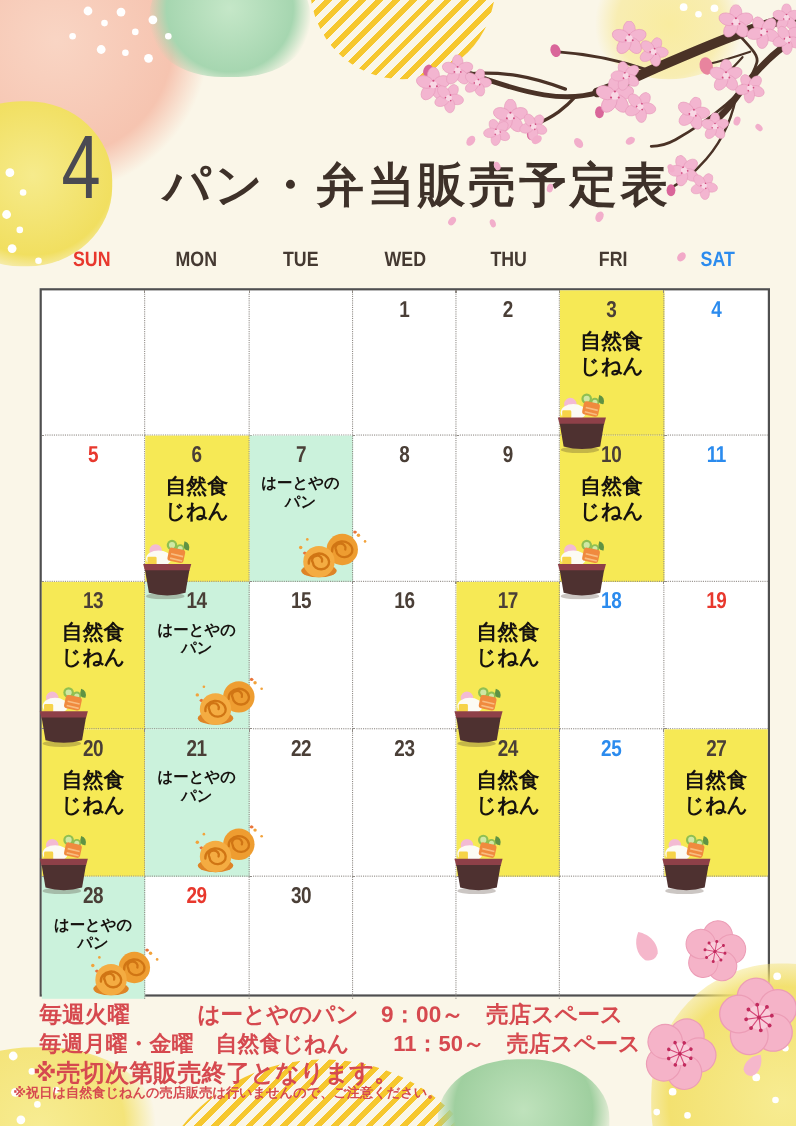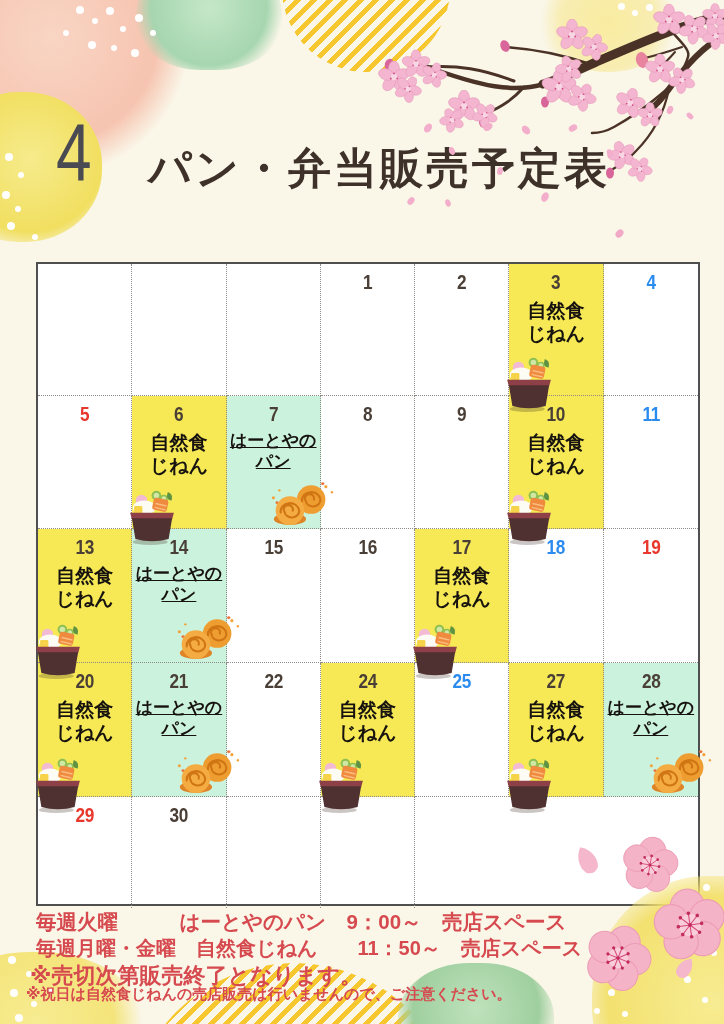--- a/index.html
+++ b/index.html
@@ -61,31 +61,31 @@
   .cell:nth-child(7n){border-right:none;}
   .cell:nth-child(n+29){border-bottom:none;}
   .cell.ev-bento{background:var(--c-yellow,#F6E955);}
   .cell.ev-bread{background:var(--c-mint,#CBF2DC);}
   .date{margin-top:6px;text-align:center;font-size:21px;font-weight:700;
     transform:scaleX(.82);letter-spacing:-.5px;color:var(--c-day,#4A3F37);}
   .date.tone-sun,.date.tone-hol{color:var(--c-red,#E8382D);}
   .date.tone-sat{color:var(--c-blue,#2B8BEE);}
   .ev-label{margin-top:5px;text-align:center;font-weight:700;color:#16120F;line-height:1.22;}
   .ev-bento .ev-label{font-size:19px;}
-  .ev-bread .ev-label{font-size:17px;text-decoration:underline;}
+  .ev-bread .ev-label{font-size:14px;}
   .cell-icon{position:absolute;z-index:4;}
   .cell-icon.bento{width:56px;height:56px;left:-8px;bottom:-17px;}
   .cell-icon.bread{width:70px;height:50px;right:-16px;bottom:-3px;}
   
   .footer-line{position:absolute;left:36px;white-space:nowrap;font-weight:700;
     color:var(--c-footer,#D6494F);z-index:6;}
   .fl-1{top:908px;font-size:20.5px;}
   .fl-2{top:935px;font-size:20px;}
   .fl-3{top:961px;left:30px;font-size:22px;}
-  .fl-4{top:985px;left:26px;font-size:15px;}
+  .fl-4{top:985px;left:12px;font-size:12px;}
   
   .branch-svg{position:absolute;left:364px;top:3px;width:360px;height:212px;z-index:1;}
   .corner-flowers{position:absolute;left:552px;top:818px;width:172px;height:206px;z-index:7;}
   .defs-hidden{position:absolute;width:0;height:0;overflow:hidden;}
 </style>
 </head>
 <body>
 
 <svg class="defs-hidden" aria-hidden="true">
   <defs>
@@ -260,20 +260,29 @@
       <ellipse cx="47" cy="198" rx="3" ry="4.2" transform="rotate(40 47 198)"></ellipse>
       <ellipse cx="84" cy="200" rx="2.6" ry="3.8" transform="rotate(-20 84 200)"></ellipse>
     </g>
   </svg>
 
   <div class="petal-bit" style="left:616px;top:229px;width:7px;height:9px;transform:rotate(40deg);"></div>
 
   <div class="month-num">4</div>
   <div class="page-title">パン・弁当販売予定表</div>
 
+  <div class="weekday-row">
+      <div class="wd" style="color: rgb(232, 56, 45);">SUN</div>
+      <div class="wd" style="color: rgb(68, 57, 49);">MON</div>
+      <div class="wd" style="color: rgb(68, 57, 49);">TUE</div>
+      <div class="wd" style="color: rgb(68, 57, 49);">WED</div>
+      <div class="wd" style="color: rgb(68, 57, 49);">THU</div>
+      <div class="wd" style="color: rgb(68, 57, 49);">FRI</div>
+      <div class="wd" style="color: rgb(43, 139, 238);">SAT</div>
+    </div>
 
   <div class="cal">
       <div class="cell"></div>
       <div class="cell"></div>
       <div class="cell"></div>
       <div class="cell">
         <div class="date tone-wd">1</div>
       </div>
       <div class="cell">
         <div class="date tone-wd">2</div>
@@ -390,20 +399,23 @@
         <div class="ev-label">
           <div>はーとやの</div>
           <div>パン</div>
         </div>
         <svg class="cell-icon bread">
           <use href="#bread-sym"></use>
         </svg>
       </div>
       <div class="cell">
         <div class="date tone-wd">22</div>
+      </div>
+      <div class="cell">
+        <div class="date tone-wd">23</div>
       </div>
       <div class="cell ev-bento">
         <div class="date tone-wd">24</div>
         <div class="ev-label">
           <div>自然食</div>
           <div>じねん</div>
         </div>
         <svg class="cell-icon bento">
           <use href="#bento-sym"></use>
         </svg>

